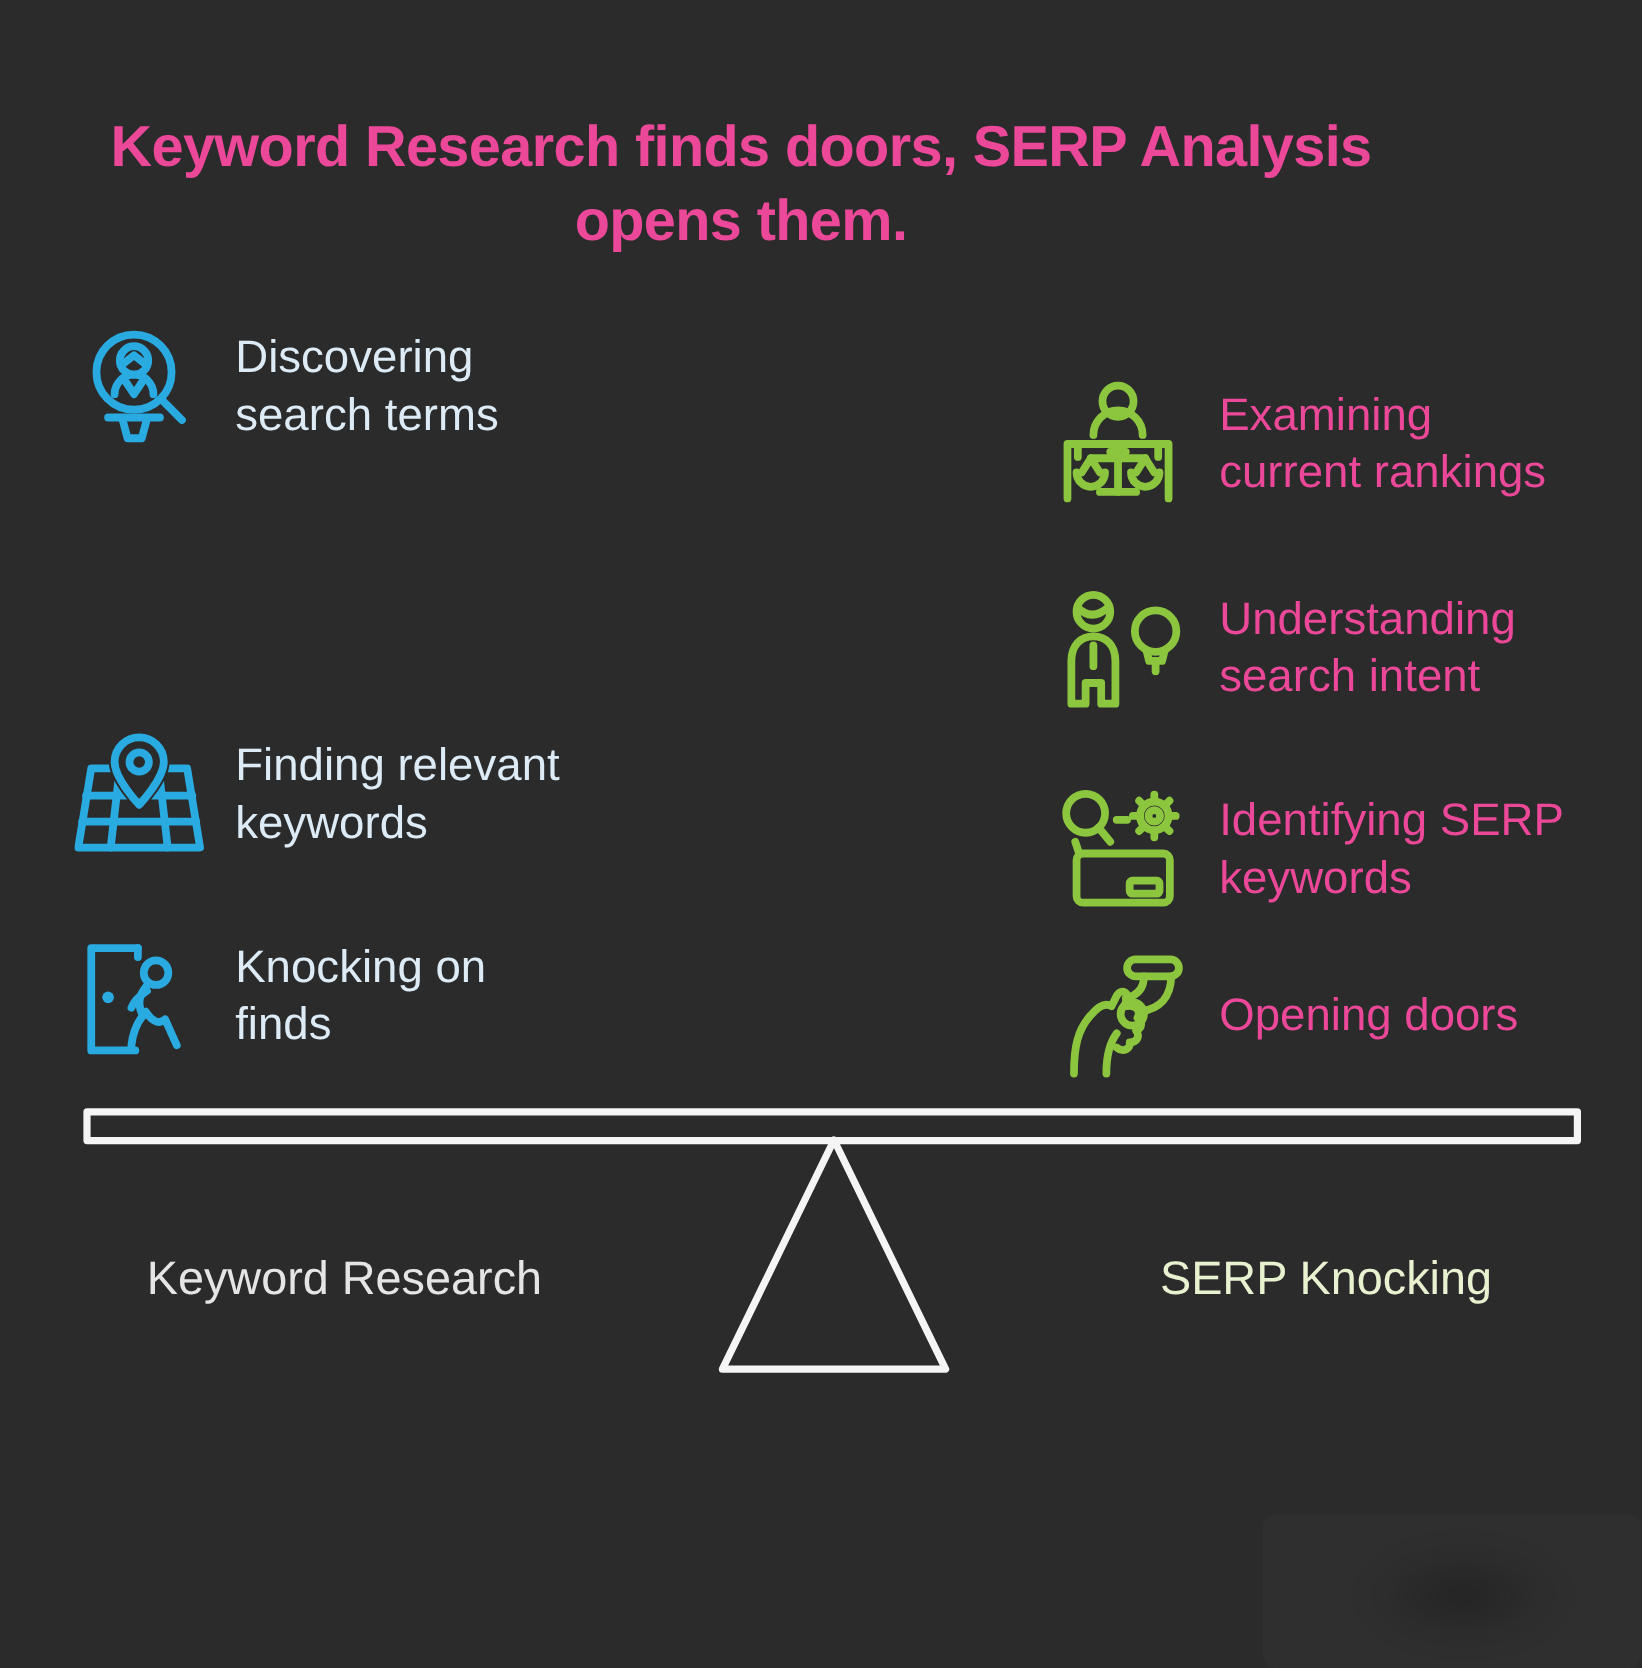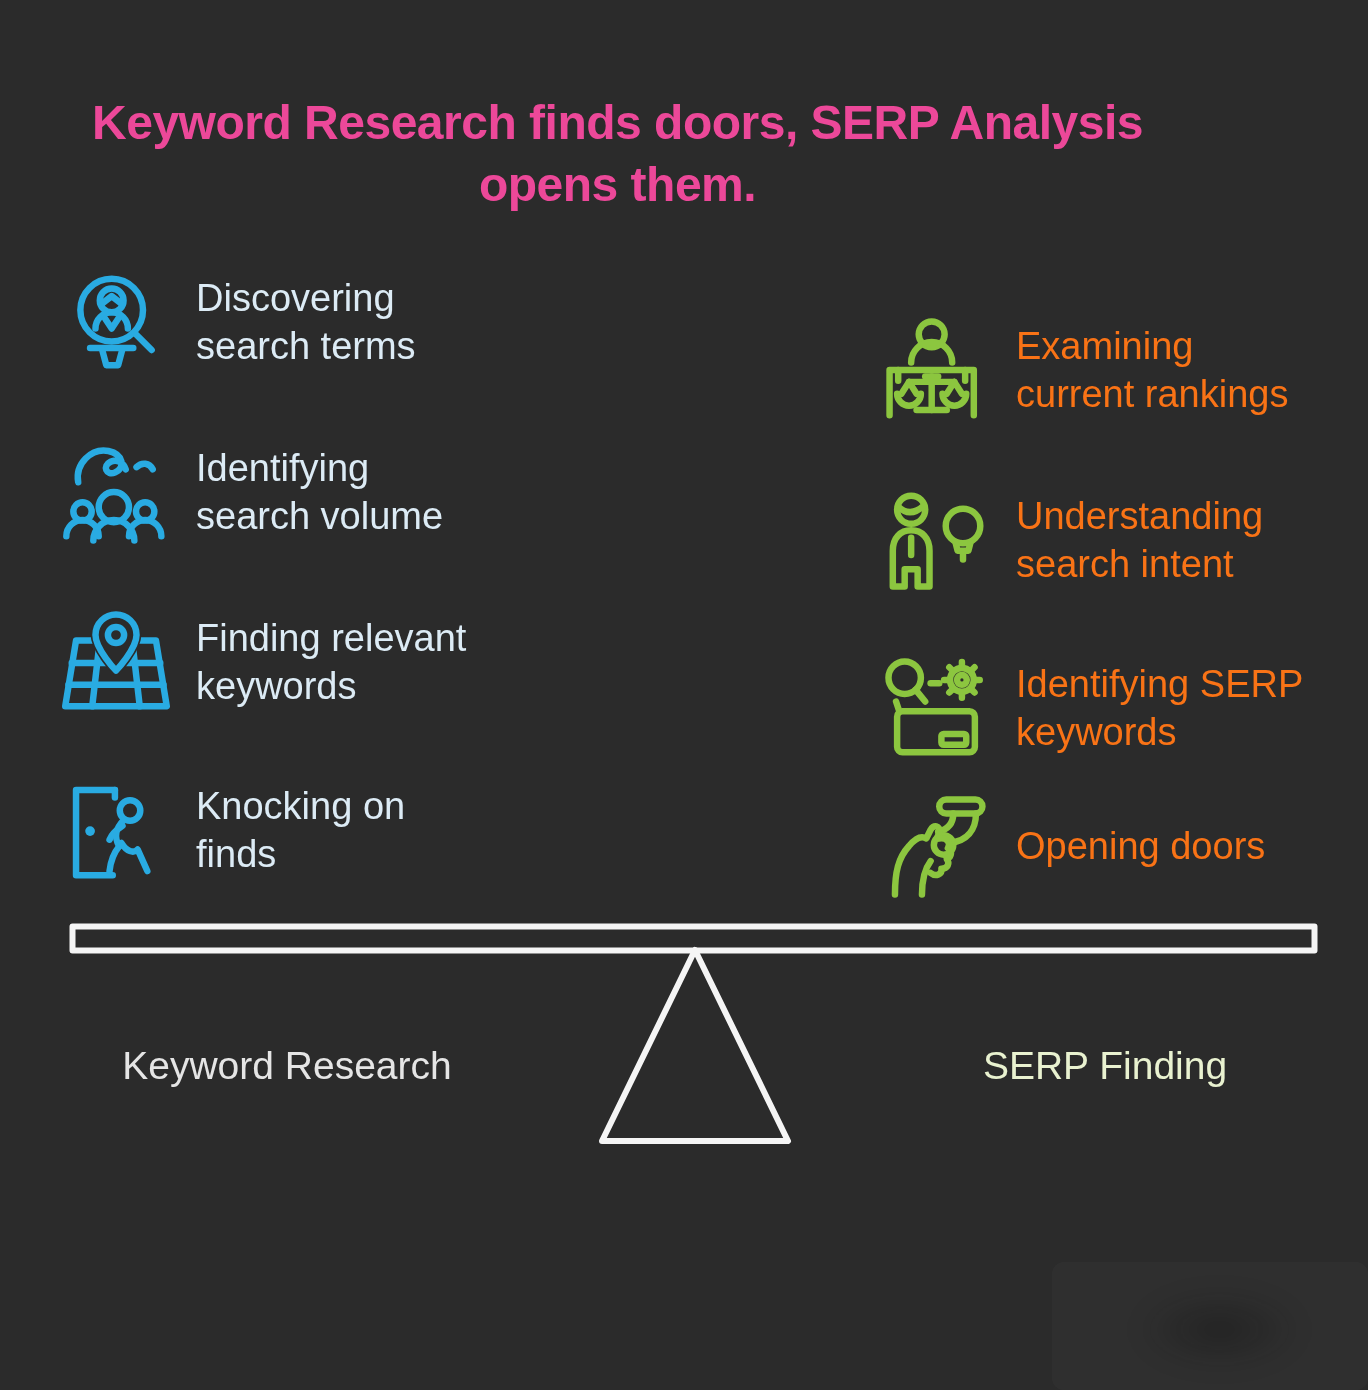--- a/index.html
+++ b/index.html
@@ -9,21 +9,21 @@
   }
   .title{
     position:absolute;left:40px;top:92px;width:1155px;
     text-align:center;font-size:48px;font-weight:700;line-height:62px;
     color:#ec4899;letter-spacing:-.5px;white-space:pre-line;
   }
   .item{position:absolute;display:flex;align-items:center;gap:26px;}
   .item svg{width:108px;height:112px;flex:none;}
   .item .label{font-size:38px;line-height:48px;font-weight:400;white-space:pre-line;}
   .kw .label{color:#dcebf5;}
-  .serp .label{color:#f97316;}
+  .serp .label{color:#ec4899;}
   .kw svg *{stroke:#29abe2;}
   .serp svg *{stroke:#8cc63f;}
   svg *{fill:none;stroke-width:6;stroke-linecap:round;stroke-linejoin:round;}
   svg .fill-accent-kw{fill:#29abe2;stroke:none;}
   svg .halo{fill:#2b2b2b;stroke:#2b2b2b !important;stroke-width:9;}
   .seesaw{position:absolute;left:55px;top:908px;width:1275px;height:245px;}
   .seesaw *{stroke:#f5f5f5;stroke-width:6;}
   .plank-label{position:absolute;top:1044px;width:400px;text-align:center;font-size:39px;}
   .plank-label.kwl{left:87px;color:#e5e5e5;}
   .plank-label.serpl{left:905px;color:#e9f2d0;}
@@ -53,34 +53,20 @@
       <path d="M31 56 A15 15 0 0 1 61 56"></path>
       <path d="M40 47 L46 56 L52 47"></path>
       <path d="M67 60 L83 76"></path>
       <path d="M26 74 H66"></path>
       <path d="M56 75 L52 90 H41 L37 75"></path>
     </svg>
     <div class="label">Discovering
 search terms</div>
   </div>
 
-  <div class="item kw" style="left:62px;top:436px;">
-    <svg viewBox="0 0 100 100">
-      <path d="M15 41 C12 24 27 9 43 12 C57 15 59 28 49 32 C41 35 37 26 45 22 C51 19 57 23 59 29"></path>
-      <path d="M69 27 C74 22 81 23 84 29"></path>
-      <circle cx="19" cy="68" r="8.5"></circle>
-      <circle cx="48" cy="64" r="14"></circle>
-      <circle cx="77" cy="68" r="8.5"></circle>
-      <path d="M4 91 A15 15 0 0 1 34 91"></path>
-      <path d="M62 91 A15 15 0 0 1 92 91"></path>
-      <path d="M29 95 A19 19 0 0 1 67 95"></path>
-    </svg>
-    <div class="label">Identifying
-search volume</div>
-  </div>
 
   <div class="item kw" style="left:62px;top:606px;">
     <svg viewBox="0 0 100 100">
       <path d="M13 30 H87 L97 91 H3 Z"></path>
       <path d="M9 51 H91"></path>
       <path d="M6 71 H94"></path>
       <path d="M35 30 L28 91"></path>
       <path d="M65 30 L72 91"></path>
       <path class="halo" d="M50 6 C40 6 31 14 31 25 C31 38 50 58 50 58 C50 58 69 38 69 25 C69 14 60 6 50 6 Z"></path>
       <path d="M50 6 C40 6 31 14 31 25 C31 38 50 58 50 58 C50 58 69 38 69 25 C69 14 60 6 50 6 Z"></path>
@@ -167,19 +153,19 @@
     </svg>
     <div class="label">Opening doors</div>
   </div>
 
   <svg class="seesaw" viewBox="0 0 1275 245">
     <rect x="17.5" y="18.5" width="1242" height="24"></rect>
     <polygon points="640,42 733,233 547,233"></polygon>
   </svg>
 
   <div class="plank-label kwl">Keyword Research</div>
-  <div class="plank-label serpl">SERP Finding</div>
+  <div class="plank-label serpl">SERP Knocking</div>
 
   <div class="watermark">
     <div class="blob"></div>
   </div>
 
 </div>
 
 </body></html>

